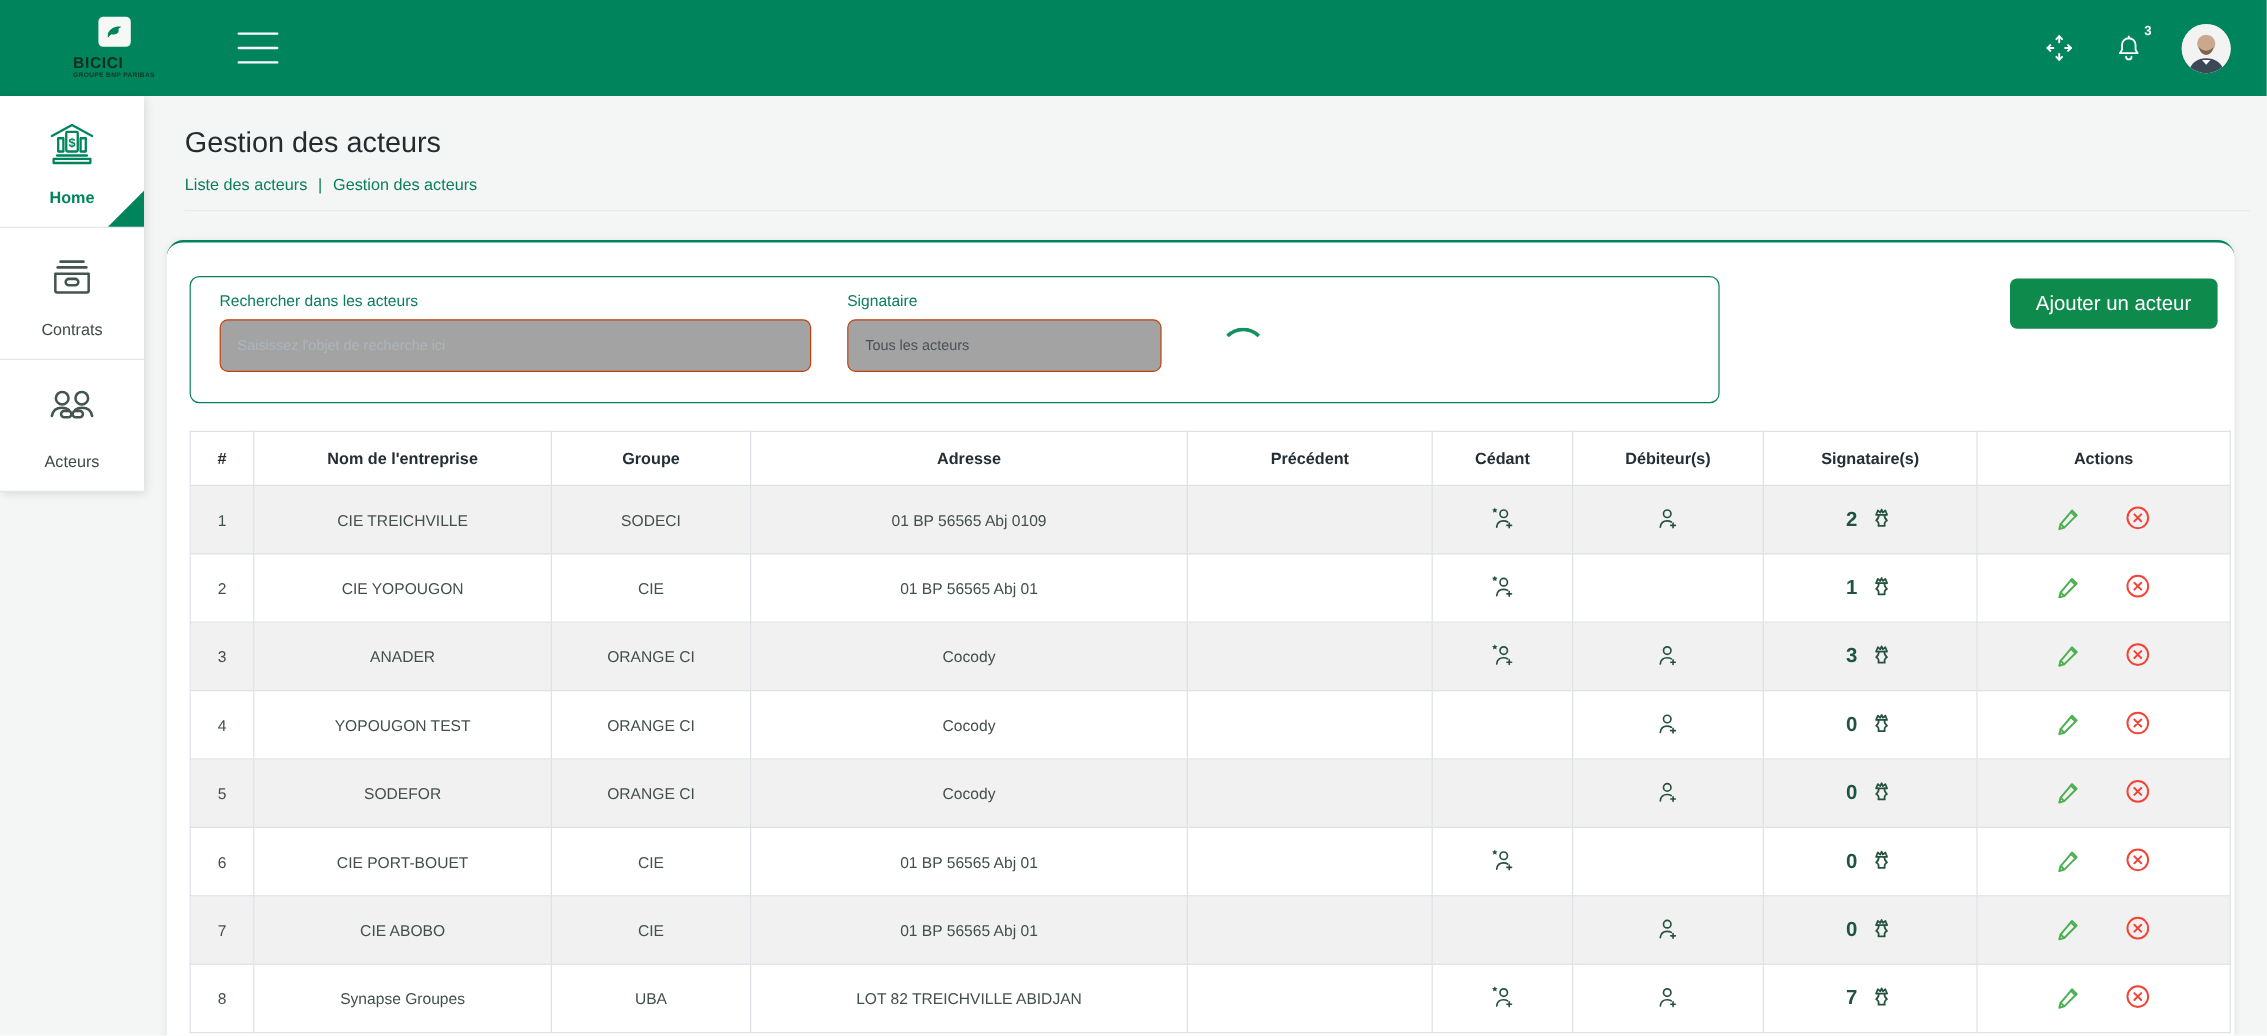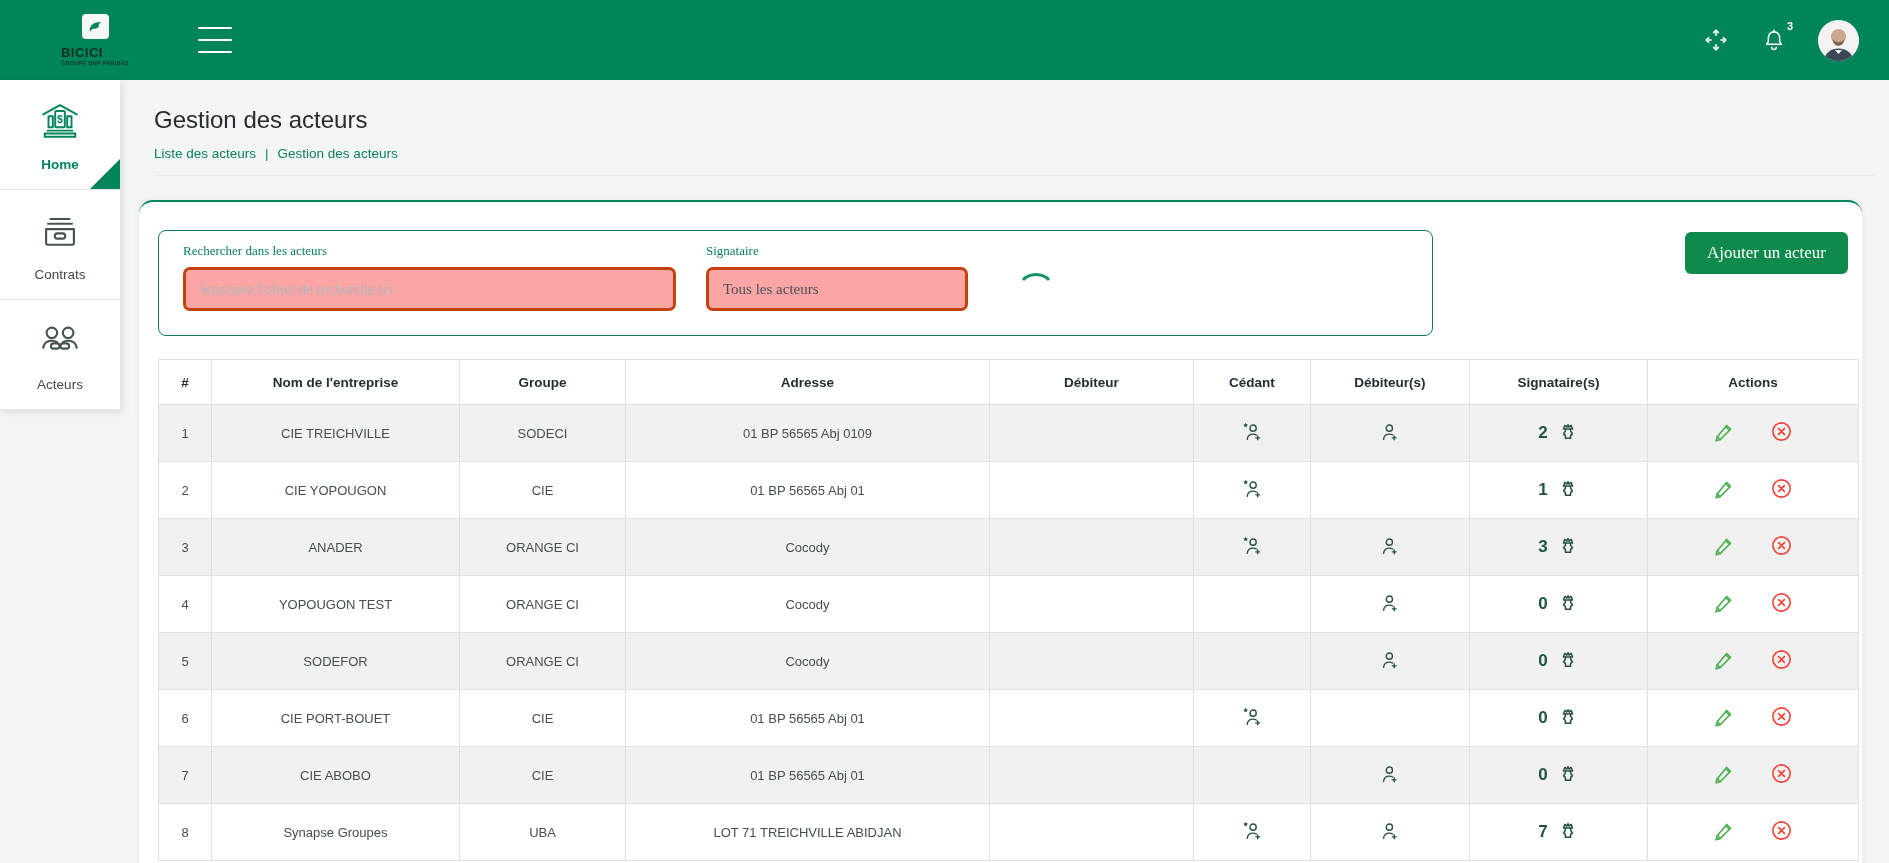--- a/index.html
+++ b/index.html
@@ -45,25 +45,25 @@
   .breadcrumb{font-size:13.5px; color:var(--teal); display:flex; gap:9px; align-items:baseline;}
   .crumb{cursor:pointer; text-decoration:none; color:var(--teal);}
   .crumb-sep{color:var(--teal);}
   .head-rule{border:none; border-top:1px solid #E9ECEF; margin:0 14px 0 34px;}
 
   .card{margin:24px 27px 0 19px; background:#fff; border-top:2px solid var(--brand);
         border-radius:14px 14px 0 0; box-shadow:0 0 6px rgba(0,0,0,.07);
         padding:28px 6px 18px 19px; height:703px;}
 
   
-  .filter-row{display:flex; align-items:flex-start;font-family:Liberation Serif, serif;}
+  .filter-row{display:flex; align-items:flex-start;}
   .filter-panel{width:1275px; border:1px solid var(--teal); border-radius:8px; padding:12px 24px 22px 24px; display:flex; gap:30px;}
   .field{display:flex; flex-direction:column; gap:8px;}
   .field-label{font-size:13px; color:var(--teal);}
-  .text-input,.select-input{height:44px; border:3px solid #c2410c; border-radius:7px; padding:0 14px; font-size:15px; font-family:inherit; color:#495057; background:#fca5a5; outline:none;}
+  .text-input,.select-input{height:44px; border:1px solid #c2410c; border-radius:7px; padding:0 14px; font-size:12px; font-family:inherit; color:#495057; background:#a3a3a3; outline:none;}
   .text-input{width:493px;}
   .text-input::placeholder{color:#ADB5BD;}
   .sel-type{width:285px;}
   .sel-sign{width:262px;}
   .select-input{appearance:none; -webkit-appearance:none;}
   .spinner{margin:30px 0 0 18px; width:40px; height:40px; border-radius:50%;
            border:3px solid transparent; border-top:3px solid #15915F; animation:spin 1.1s linear infinite;}
   @keyframes spin{to{transform:rotate(360deg);}}
   .filter-spacer{flex:1;}
   .add-btn{margin:2px 8px 0 0; height:42px; padding:0 22px; background:var(--btn); color:#fff; border:none; border-radius:6px; font-size:17px; font-family:inherit; cursor:pointer;}
@@ -219,21 +219,21 @@
           <col style="width:159px">
           <col style="width:178px">
           <col style="width:211px">
       </colgroup>
       <thead>
           <tr>
             <th>#</th>
             <th>Nom de l'entreprise</th>
             <th>Groupe</th>
             <th>Adresse</th>
-            <th>Débiteur</th>
+            <th>Précédent</th>
             <th>Cédant</th>
             <th>Débiteur(s)</th>
             <th>Signataire(s)</th>
             <th>Actions</th>
           </tr>
         </thead>
       <tbody>
           <tr>
             <td>1</td>
             <td>CIE TREICHVILLE</td>
@@ -499,21 +499,21 @@
                 <svg viewBox="0 0 24 24" fill="none" stroke="currentColor" stroke-width="1.7" stroke-linecap="round" stroke-linejoin="round">
                   <circle cx="12" cy="12" r="9"></circle>
                   <path d="M9 9l6 6M15 9l-6 6"></path>
                 </svg>
               </button></td>
           </tr>
           <tr>
             <td>8</td>
             <td>Synapse Groupes</td>
             <td>UBA</td>
-            <td>LOT 71 TREICHVILLE ABIDJAN</td>
+            <td>LOT 82 TREICHVILLE ABIDJAN</td>
             <td></td>
             <td><span class="cell-icon">
                 <svg viewBox="0 0 24 24" fill="none" stroke="currentColor" stroke-width="1.5" stroke-linecap="round" stroke-linejoin="round">
                   <path d="M5.1 2l.78 1.58 1.74.25-1.26 1.23.3 1.73L5.1 5.97 3.54 6.79l.3-1.73L2.58 3.83l1.74-.25z" fill="currentColor" stroke="none"></path>
                   <circle cx="13.2" cy="7.8" r="3.4"></circle>
                   <path d="M6.8 20c.4-3.9 2.9-5.7 6.2-5.7 1.5 0 2.8.33 3.8 1"></path>
                   <path d="M18.2 16.3v4.2M16.1 18.4h4.2"></path>
                 </svg>
               </span></td>
             <td><span class="cell-icon">

